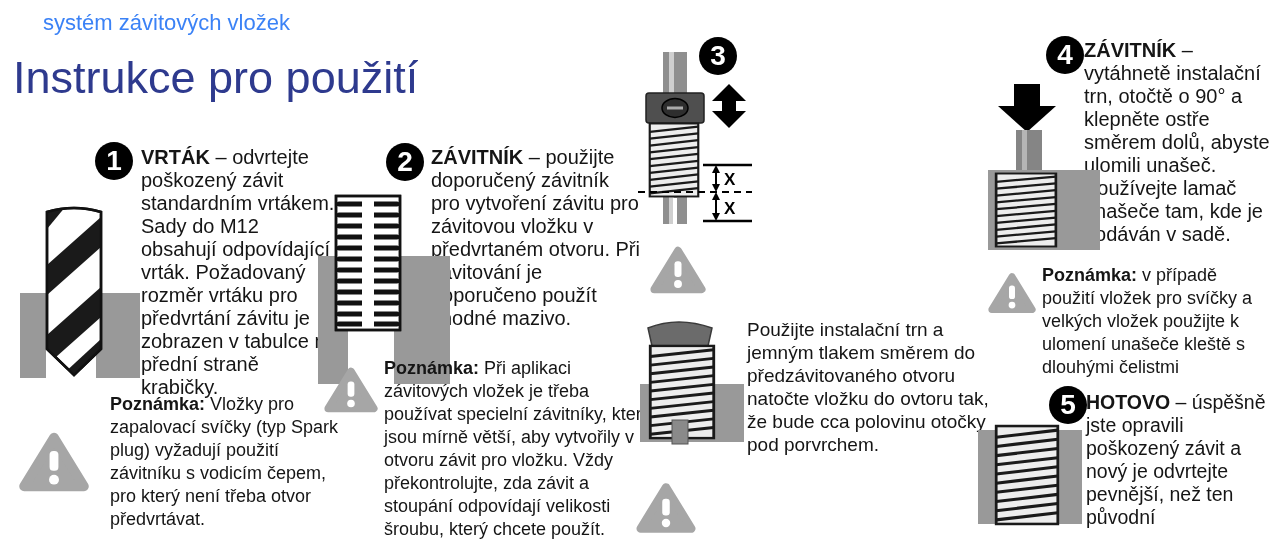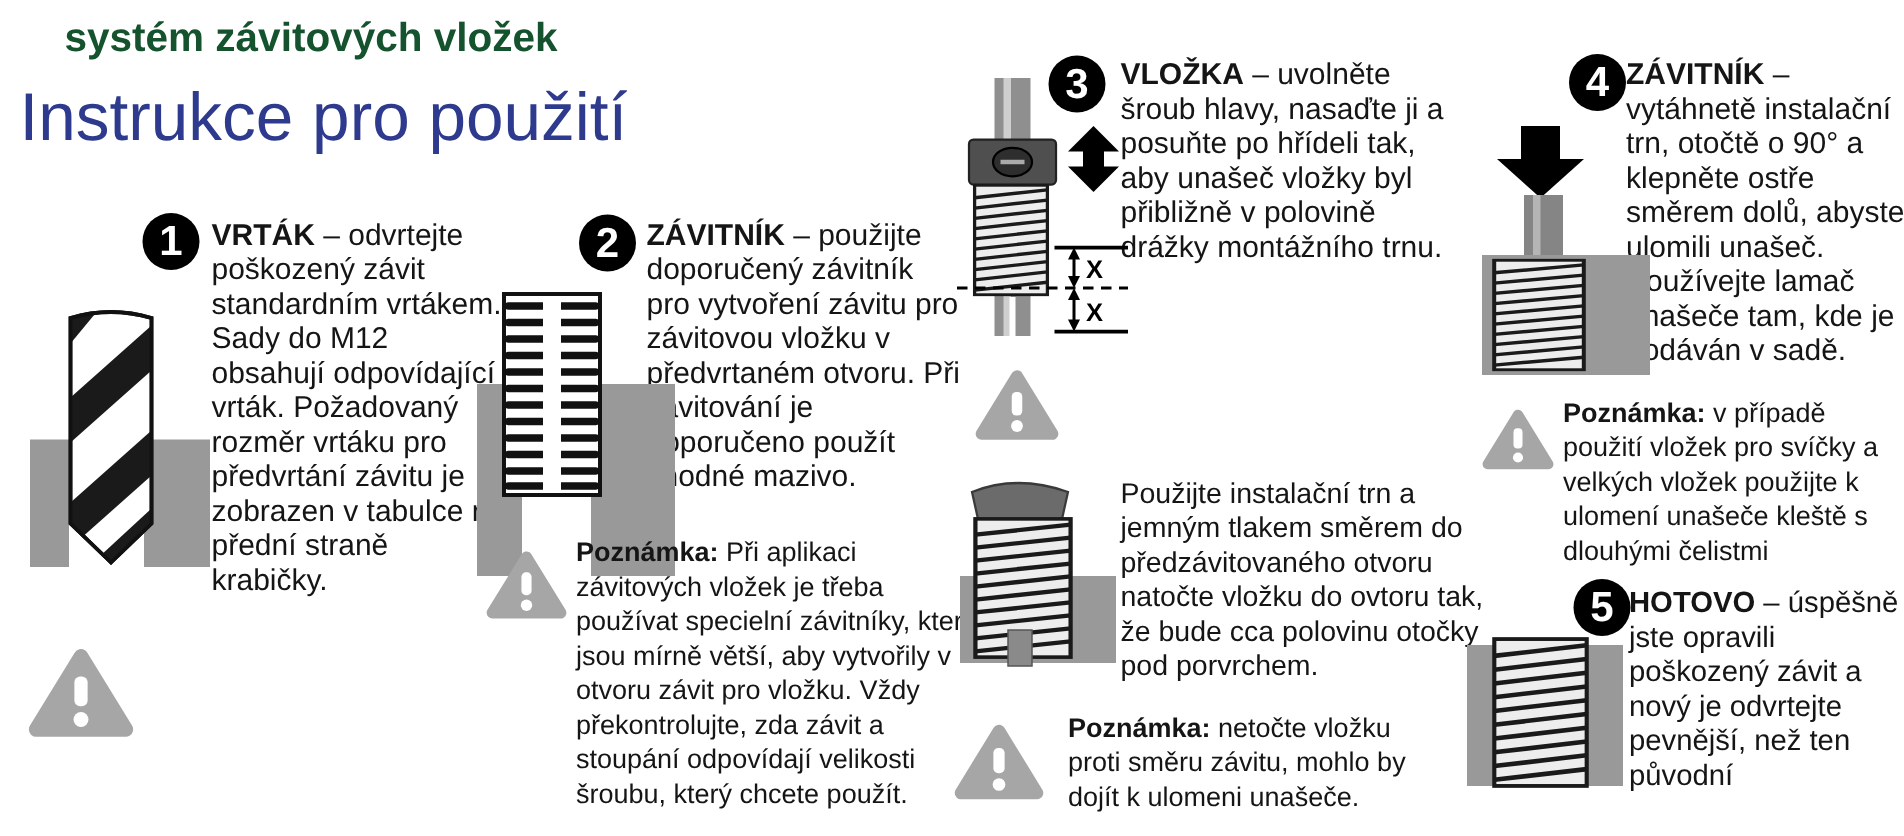--- a/index.html
+++ b/index.html
@@ -1,18 +1,18 @@
 <!DOCTYPE html>
 <html><head>
 <meta charset="utf-8">
 <style>
   html,body{margin:0;padding:0;background:#fff;}
   .page{position:relative;width:1269px;height:557px;background:#ffffff;overflow:hidden;
         font-family:"Liberation Sans",sans-serif;color:#151515;}
-  .kicker{position:absolute;left:43px;top:10px;font-size:27px;color:#14532d;font-weight:bold;}
+  .kicker{position:absolute;left:43px;top:10px;font-size:22px;color:#3b82f6;}
   .main-title{position:absolute;left:13px;top:54px;font-size:45px;color:#2e3a8e;line-height:1.05;}
   .abs{position:absolute;}
   .txt{position:absolute;margin:0;font-size:20px;line-height:23px;}
   .txt b{font-weight:bold;}
   .note{font-size:18px;line-height:23px;}
   .para{font-size:19px;line-height:23px;}
   .badge{position:absolute;width:38px;height:38px;border-radius:50%;background:#000;color:#fff;
          display:flex;align-items:center;justify-content:center;font-size:28px;font-weight:bold;}
 </style>
 </head>
@@ -61,20 +61,21 @@
       <path d="M47 132 L101 84 L101 114 L47 162 Z" fill="#1a1a1a"></path>
       <path d="M47 9 L66 3 L47 26 Z" fill="#1a1a1a"></path>
       <path d="M62 172 L101 136 L101 152 L76 175 Z" fill="#1a1a1a"></path>
     </g>
     <path d="M47 9 Q74 1 101 9 L101 146 L74 172 L47 146 Z" fill="none" stroke="#111" stroke-width="2.5"></path>
   </svg>
 
   <svg class="abs" style="left:18px;top:430px" width="72" height="64">
       <use href="#warn"></use>
     </svg>
+  <p class="txt note" style="left:110px;top:393px;width:240px"><b>Poznámka:</b><span> Vložky pro zapalovací svíčky (typ Spark plug) vyžadují použití závitníku s vodicím čepem, pro který není třeba otvor předvrtávat.</span></p>
 
   <div class="badge" style="left:386px;top:143px">2</div>
   <p class="txt" style="left:431px;top:146px;width:210px"><b>ZÁVITNÍK</b><span> – použijte doporučený závitník pro vytvoření závitu pro závitovou vložku v předvrtaném otvoru. Při závitování je doporučeno použít vhodné mazivo.</span></p>
 
   <svg class="abs" style="left:314px;top:190px" width="140" height="196" viewBox="0 0 140 196">
     <rect x="4" y="66" width="30" height="128" fill="#999"></rect>
     <rect x="80" y="66" width="56" height="128" fill="#999"></rect>
     <rect x="34" y="66" width="46" height="128" fill="#fff"></rect>
     <rect x="22" y="6" width="64" height="134" fill="#fff" stroke="#111" stroke-width="2.5"></rect>
     <g stroke="#111" stroke-width="5" stroke-linecap="round">
@@ -94,21 +95,20 @@
     <rect x="48" y="8" width="12" height="130" fill="#fff"></rect>
     <rect x="22" y="6" width="64" height="134" fill="none" stroke="#111" stroke-width="2.5"></rect>
   </svg>
 
   <svg class="abs" style="left:324px;top:361px" width="54" height="58">
       <use href="#warn"></use>
     </svg>
   <p class="txt note" style="left:384px;top:357px;width:272px"><b>Poznámka:</b><span> Při aplikaci závitových vložek je třeba používat specielní závitníky, které jsou mírně větší, aby vytvořily v otvoru závit pro vložku. Vždy překontrolujte, zda závit a stoupání odpovídají velikosti šroubu, který chcete použít.</span></p>
 
   <div class="badge" style="left:699px;top:37px">3</div>
-  <p class="txt" style="left:747px;top:39px;width:222px"><b>VLOŽKA</b><span> – uvolněte šroub hlavy, nasaďte ji a posuňte po hřídeli tak, aby unašeč vložky byl přibližně v polovině drážky montážního trnu.</span></p>
 
   <svg class="abs" style="left:636px;top:34px" width="124" height="200" viewBox="0 0 124 200">
     <rect x="27" y="18" width="24" height="172" fill="#8f8f8f"></rect>
     <rect x="33" y="18" width="5" height="172" fill="#cfcfcf"></rect>
     <rect x="10" y="59" width="58" height="30" rx="3" fill="#4f4f4f" stroke="#222" stroke-width="1.5"></rect>
     <ellipse cx="39" cy="74" rx="13" ry="9.5" fill="#2e2e2e" stroke="#000" stroke-width="1.5"></ellipse>
     <line x1="31" y1="74" x2="47" y2="74" stroke="#aaa" stroke-width="3"></line>
     <use href="#coil" x="12" y="88" width="52" height="76"></use>
     <rect x="37" y="164" width="4" height="26" fill="#fff"></rect>
     <path d="M93 50 L110 67 L100 67 L100 77 L110 77 L93 94 L76 77 L86 77 L86 67 L76 67 Z" fill="#000"></path>
@@ -133,21 +133,20 @@
     <rect x="4" y="70" width="104" height="58" fill="#999"></rect>
     <path d="M12 14 Q42 2 76 14 L72 32 L16 32 Z" fill="#6b6b6b" stroke="#3a3a3a" stroke-width="1.5"></path>
     <use href="#coil" x="12" y="30" width="68" height="96"></use>
     <rect x="36" y="106" width="16" height="24" fill="#8a8a8a" stroke="#555" stroke-width="1"></rect>
   </svg>
   <p class="txt para" style="left:747px;top:318px;width:245px">Použijte instalační trn a jemným tlakem směrem do předzávitovaného otvoru natočte vložku do ovtoru tak, že bude cca polovinu otočky pod porvrchem.</p>
 
   <svg class="abs" style="left:636px;top:476px" width="60" height="64">
       <use href="#warn"></use>
     </svg>
-  <p class="txt note" style="left:712px;top:474px;width:255px"><b>Poznámka:</b><span> netočte vložku proti směru závitu, mohlo by dojít k ulomeni unašeče.</span></p>
 
   <div class="badge" style="left:1046px;top:36px">4</div>
   <p class="txt" style="left:1084px;top:39px;width:192px"><b>ZÁVITNÍK</b><span> – vytáhnetě instalační trn, otočtě o 90° a klepněte ostře směrem dolů, abyste ulomili unašeč. Používejte lamač unašeče tam, kde je dodáván v sadě.</span></p>
 
   <svg class="abs" style="left:984px;top:82px" width="120" height="172" viewBox="0 0 120 172">
     <rect x="30" y="2" width="26" height="22" fill="#000"></rect>
     <polygon points="14,24 72,24 43,50" fill="#000"></polygon>
     <rect x="32" y="48" width="26" height="62" fill="#858585"></rect>
     <rect x="38" y="48" width="5" height="62" fill="#b5b5b5"></rect>
     <rect x="4" y="88" width="112" height="80" fill="#999"></rect>

